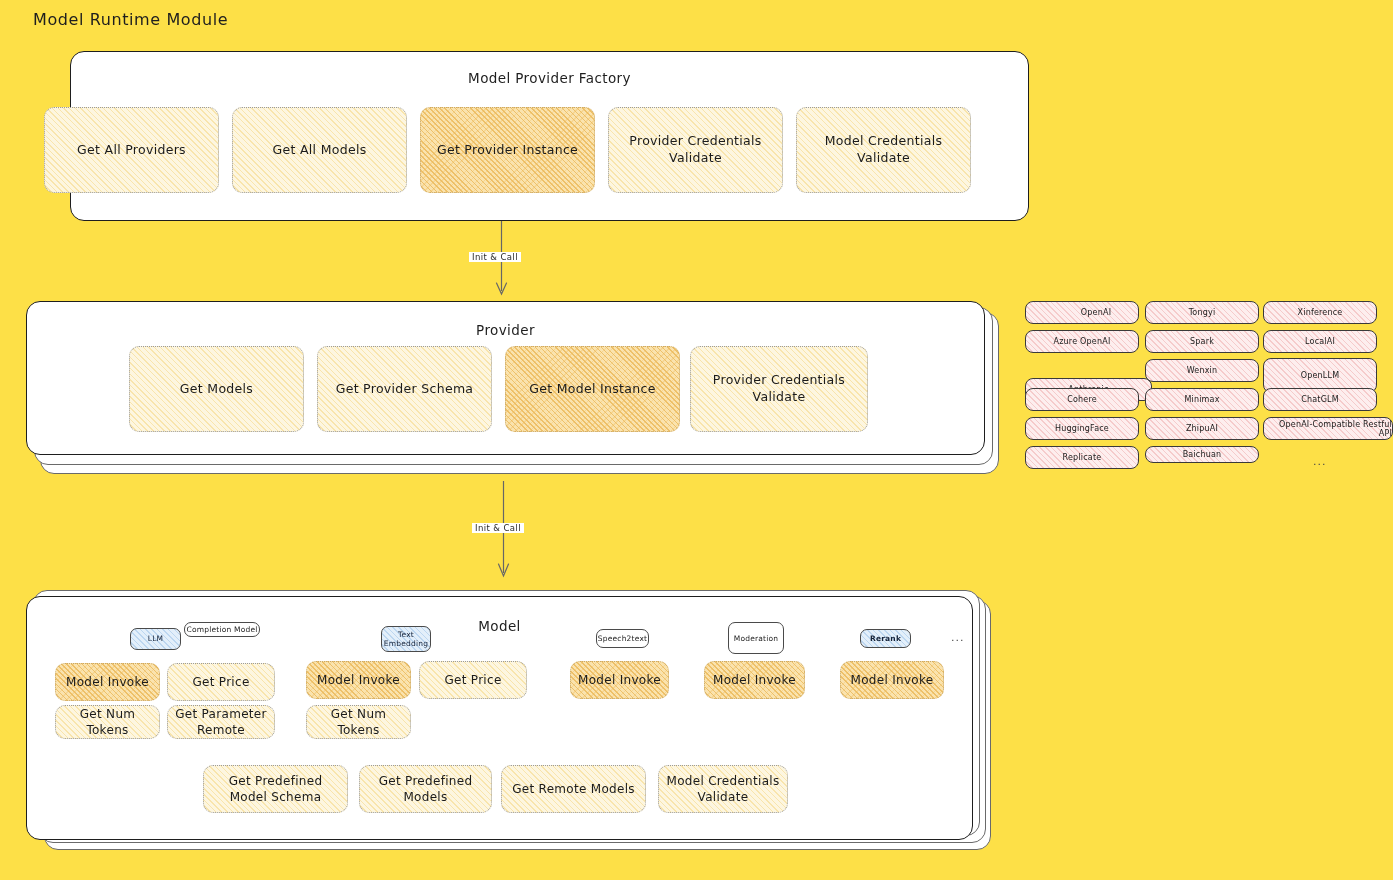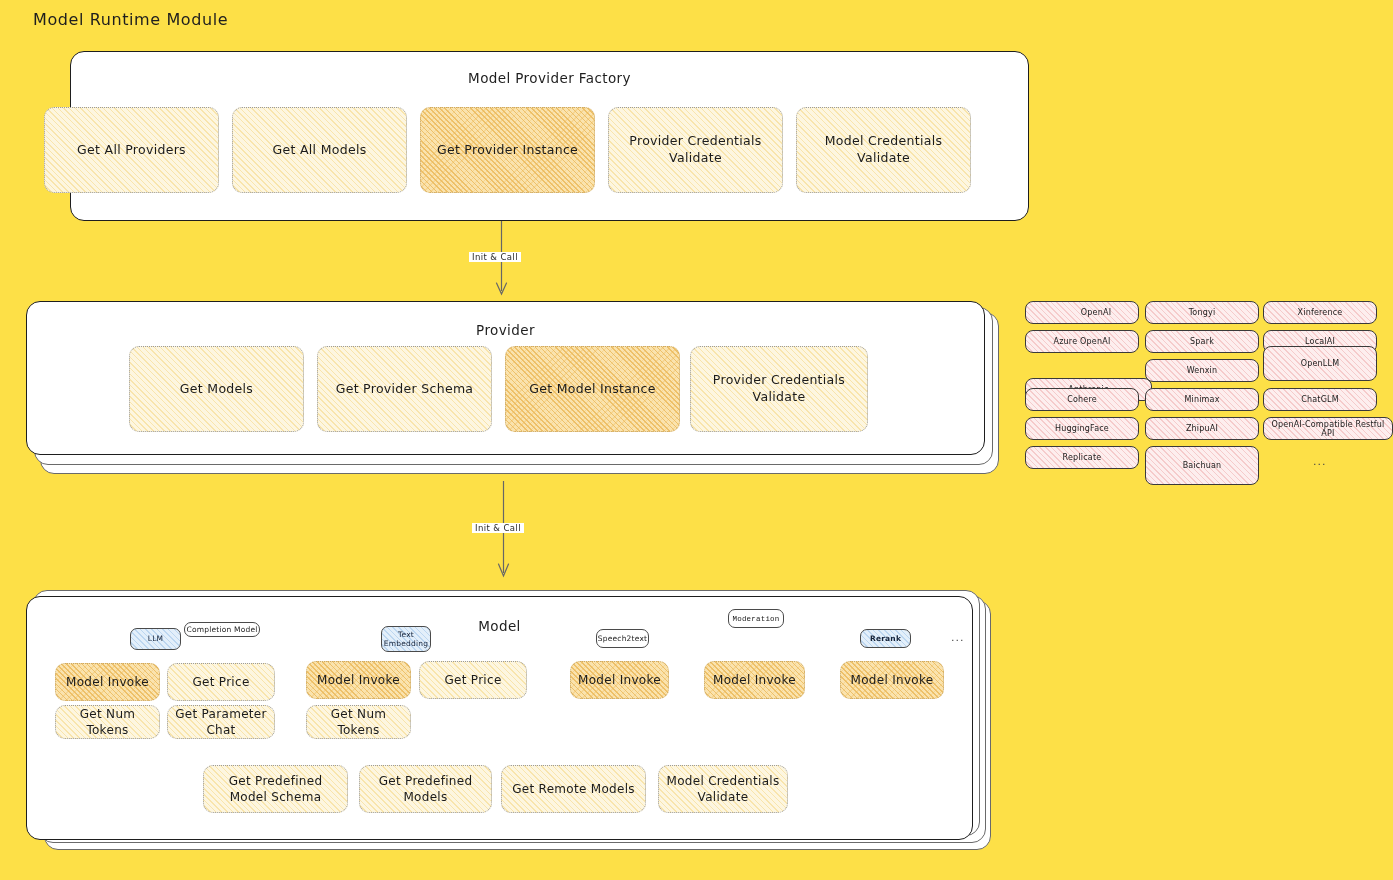--- a/index.html
+++ b/index.html
@@ -197,26 +197,26 @@
       <div class="chip-pink" style="left: 1025px; top: 330px; width: 114px; height: 23px;">Azure OpenAI</div>
       <div class="chip-pink" style="left: 1025px; top: 378px; width: 127px; height: 23px;">Anthropic</div>
       <div class="chip-pink" style="left: 1025px; top: 388px; width: 114px; height: 23px;">Cohere</div>
       <div class="chip-pink" style="left: 1025px; top: 417px; width: 114px; height: 23px;">HuggingFace</div>
       <div class="chip-pink" style="left: 1025px; top: 446px; width: 114px; height: 23px;">Replicate</div>
       <div class="chip-pink" style="left: 1145px; top: 301px; width: 114px; height: 23px;">Tongyi</div>
       <div class="chip-pink" style="left: 1145px; top: 330px; width: 114px; height: 23px;">Spark</div>
       <div class="chip-pink" style="left: 1145px; top: 359px; width: 114px; height: 23px;">Wenxin</div>
       <div class="chip-pink" style="left: 1145px; top: 388px; width: 114px; height: 23px;">Minimax</div>
       <div class="chip-pink" style="left: 1145px; top: 417px; width: 114px; height: 23px;">ZhipuAI</div>
-      <div class="chip-pink" style="left: 1145px; top: 446px; width: 114px; height: 39px;">Baichuan</div>
+      <div class="chip-pink" style="left: 1145px; top: 446px; width: 114px; height: 17px;">Baichuan</div>
       <div class="chip-pink" style="left: 1263px; top: 301px; width: 114px; height: 23px;">Xinference</div>
       <div class="chip-pink" style="left: 1263px; top: 330px; width: 114px; height: 23px;">LocalAI</div>
-      <div class="chip-pink" style="left: 1263px; top: 346px; width: 114px; height: 35px;">OpenLLM</div>
+      <div class="chip-pink" style="left: 1263px; top: 358px; width: 114px; height: 35px;">OpenLLM</div>
       <div class="chip-pink" style="left: 1263px; top: 388px; width: 114px; height: 23px;">ChatGLM</div>
-      <div class="chip-pink" style="left: 1263px; top: 417px; width: 130px; height: 23px;">OpenAI-Compatible Restful API</div>
+      <div class="chip-pink" style="left: 1263px; top: 417px; width: 130px; height: 23px; text-align: right;">OpenAI-Compatible Restful API</div>
       <div class="ellipsis-mark" style="left: 1313px; top: 455px;">...</div>
     </div>
 
   <div class="stack-layer" style="left:44px; top:600px; width:947px; height:250px;"></div>
   <div class="stack-layer" style="left:39px; top:595px; width:947px; height:248px;"></div>
   <div class="stack-layer" style="left:33px; top:590px; width:947px; height:246px;"></div>
   <div class="container" id="model-box" style="left:26px; top:596px; width:947px; height:244px; z-index:2;">
     <div class="container-title" style="top:21px;">Model</div>
   </div>
   <div class="ellipsis-mark" style="left:951px; top:631px; z-index:3;">...</div>
@@ -234,28 +234,28 @@
       <div class="card hl" style="left: 505px; top: 346px; width: 175px; height: 86px; z-index: 3;">Get Model Instance</div>
       <div class="card" style="left: 690px; top: 346px; width: 178px; height: 86px; z-index: 3;">Provider Credentials Validate</div>
     </div>
   <div id="model-content">
       <div class="chip-blue" style="left: 130px; top: 628px; width: 51px; height: 22px; z-index: 3;">LLM</div>
       <div class="chip-plain" style="left: 184px; top: 622px; width: 76px; height: 15px; z-index: 3;">Completion Model</div>
       <div class="chip-plain" style="left: 184px; top: 674px; width: 76px; height: 15px; z-index: 3;">Chat Model</div>
       <div class="card hl" style="left: 55px; top: 663px; width: 105px; height: 38px; z-index: 3; font-size: 12px;">Model Invoke</div>
       <div class="card" style="left: 167px; top: 663px; width: 108px; height: 38px; z-index: 3; font-size: 12px;">Get Price</div>
       <div class="card" style="left: 55px; top: 705px; width: 105px; height: 34px; z-index: 3; font-size: 12px;">Get Num Tokens</div>
-      <div class="card" style="left: 167px; top: 705px; width: 108px; height: 34px; z-index: 3; font-size: 12px;">Get Parameter Chat</div>
+      <div class="card" style="left: 167px; top: 705px; width: 108px; height: 34px; z-index: 3; font-size: 12px;">Get Parameter Remote</div>
       <div class="chip-blue" style="left: 381px; top: 626px; width: 50px; height: 26px; z-index: 3;">Text<br>Embedding</div>
       <div class="card hl" style="left: 306px; top: 661px; width: 105px; height: 38px; z-index: 3; font-size: 12px;">Model Invoke</div>
       <div class="card" style="left: 419px; top: 661px; width: 108px; height: 38px; z-index: 3; font-size: 12px;">Get Price</div>
       <div class="card" style="left: 306px; top: 705px; width: 105px; height: 34px; z-index: 3; font-size: 12px;">Get Num Tokens</div>
       <div class="chip-plain" style="left: 596px; top: 629px; width: 53px; height: 19px; z-index: 3;">Speech2text</div>
       <div class="card hl" style="left: 570px; top: 661px; width: 99px; height: 38px; z-index: 3; font-size: 12px;">Model Invoke</div>
-      <div class="chip-plain" style="left: 728px; top: 609px; width: 56px; height: 19px; z-index: 3; font-family: Liberation Mono, monospace;">Moderation</div>
+      <div class="chip-plain" style="left: 728px; top: 622px; width: 56px; height: 32px; z-index: 3;">Moderation</div>
       <div class="card hl" style="left: 704px; top: 661px; width: 101px; height: 38px; z-index: 3; font-size: 12px;">Model Invoke</div>
       <div class="chip-blue" style="left: 860px; top: 629px; width: 51px; height: 19px; z-index: 3; font-weight: bold;">Rerank</div>
       <div class="card hl" style="left: 840px; top: 661px; width: 104px; height: 38px; z-index: 3; font-size: 12px;">Model Invoke</div>
       <div class="card" style="left: 203px; top: 765px; width: 145px; height: 48px; z-index: 3; font-size: 12px;">Get Predefined Model Schema</div>
       <div class="card" style="left: 359px; top: 765px; width: 133px; height: 48px; z-index: 3; font-size: 12px;">Get Predefined Models</div>
       <div class="card" style="left: 501px; top: 765px; width: 145px; height: 48px; z-index: 3; font-size: 12px;">Get Remote Models</div>
       <div class="card" style="left: 658px; top: 765px; width: 130px; height: 48px; z-index: 3; font-size: 12px;">Model Credentials Validate</div>
     </div>
 
 </div>

